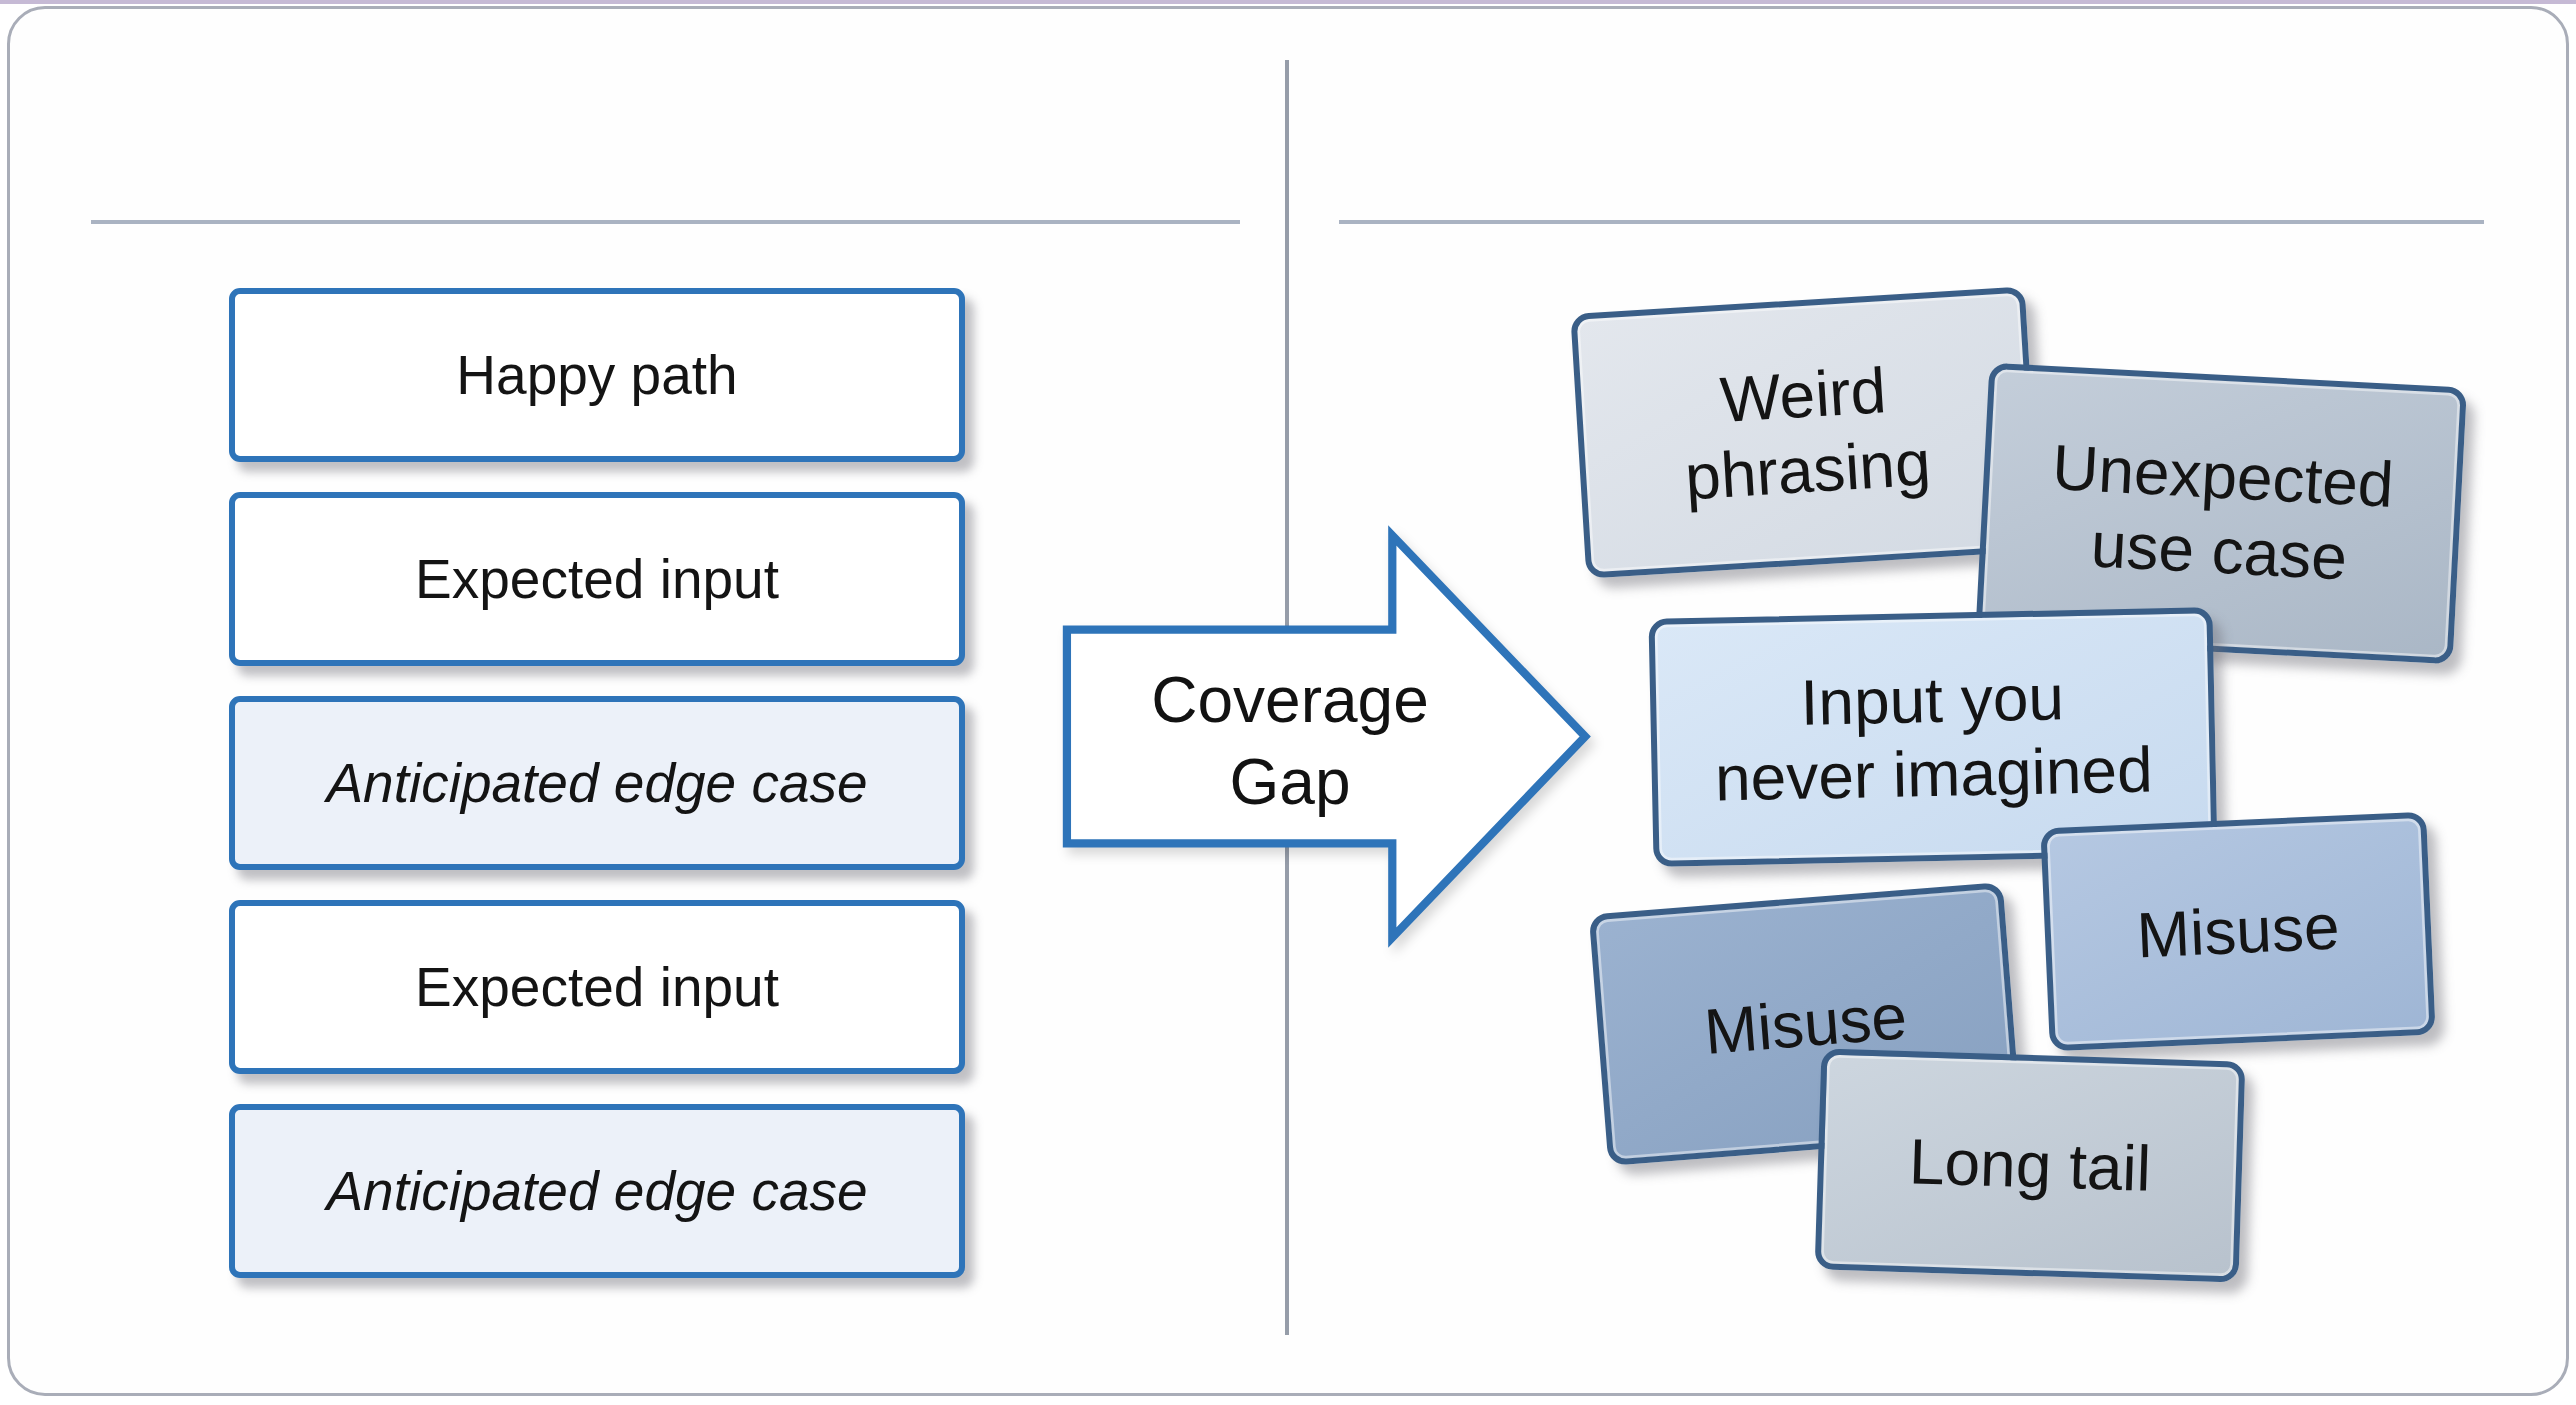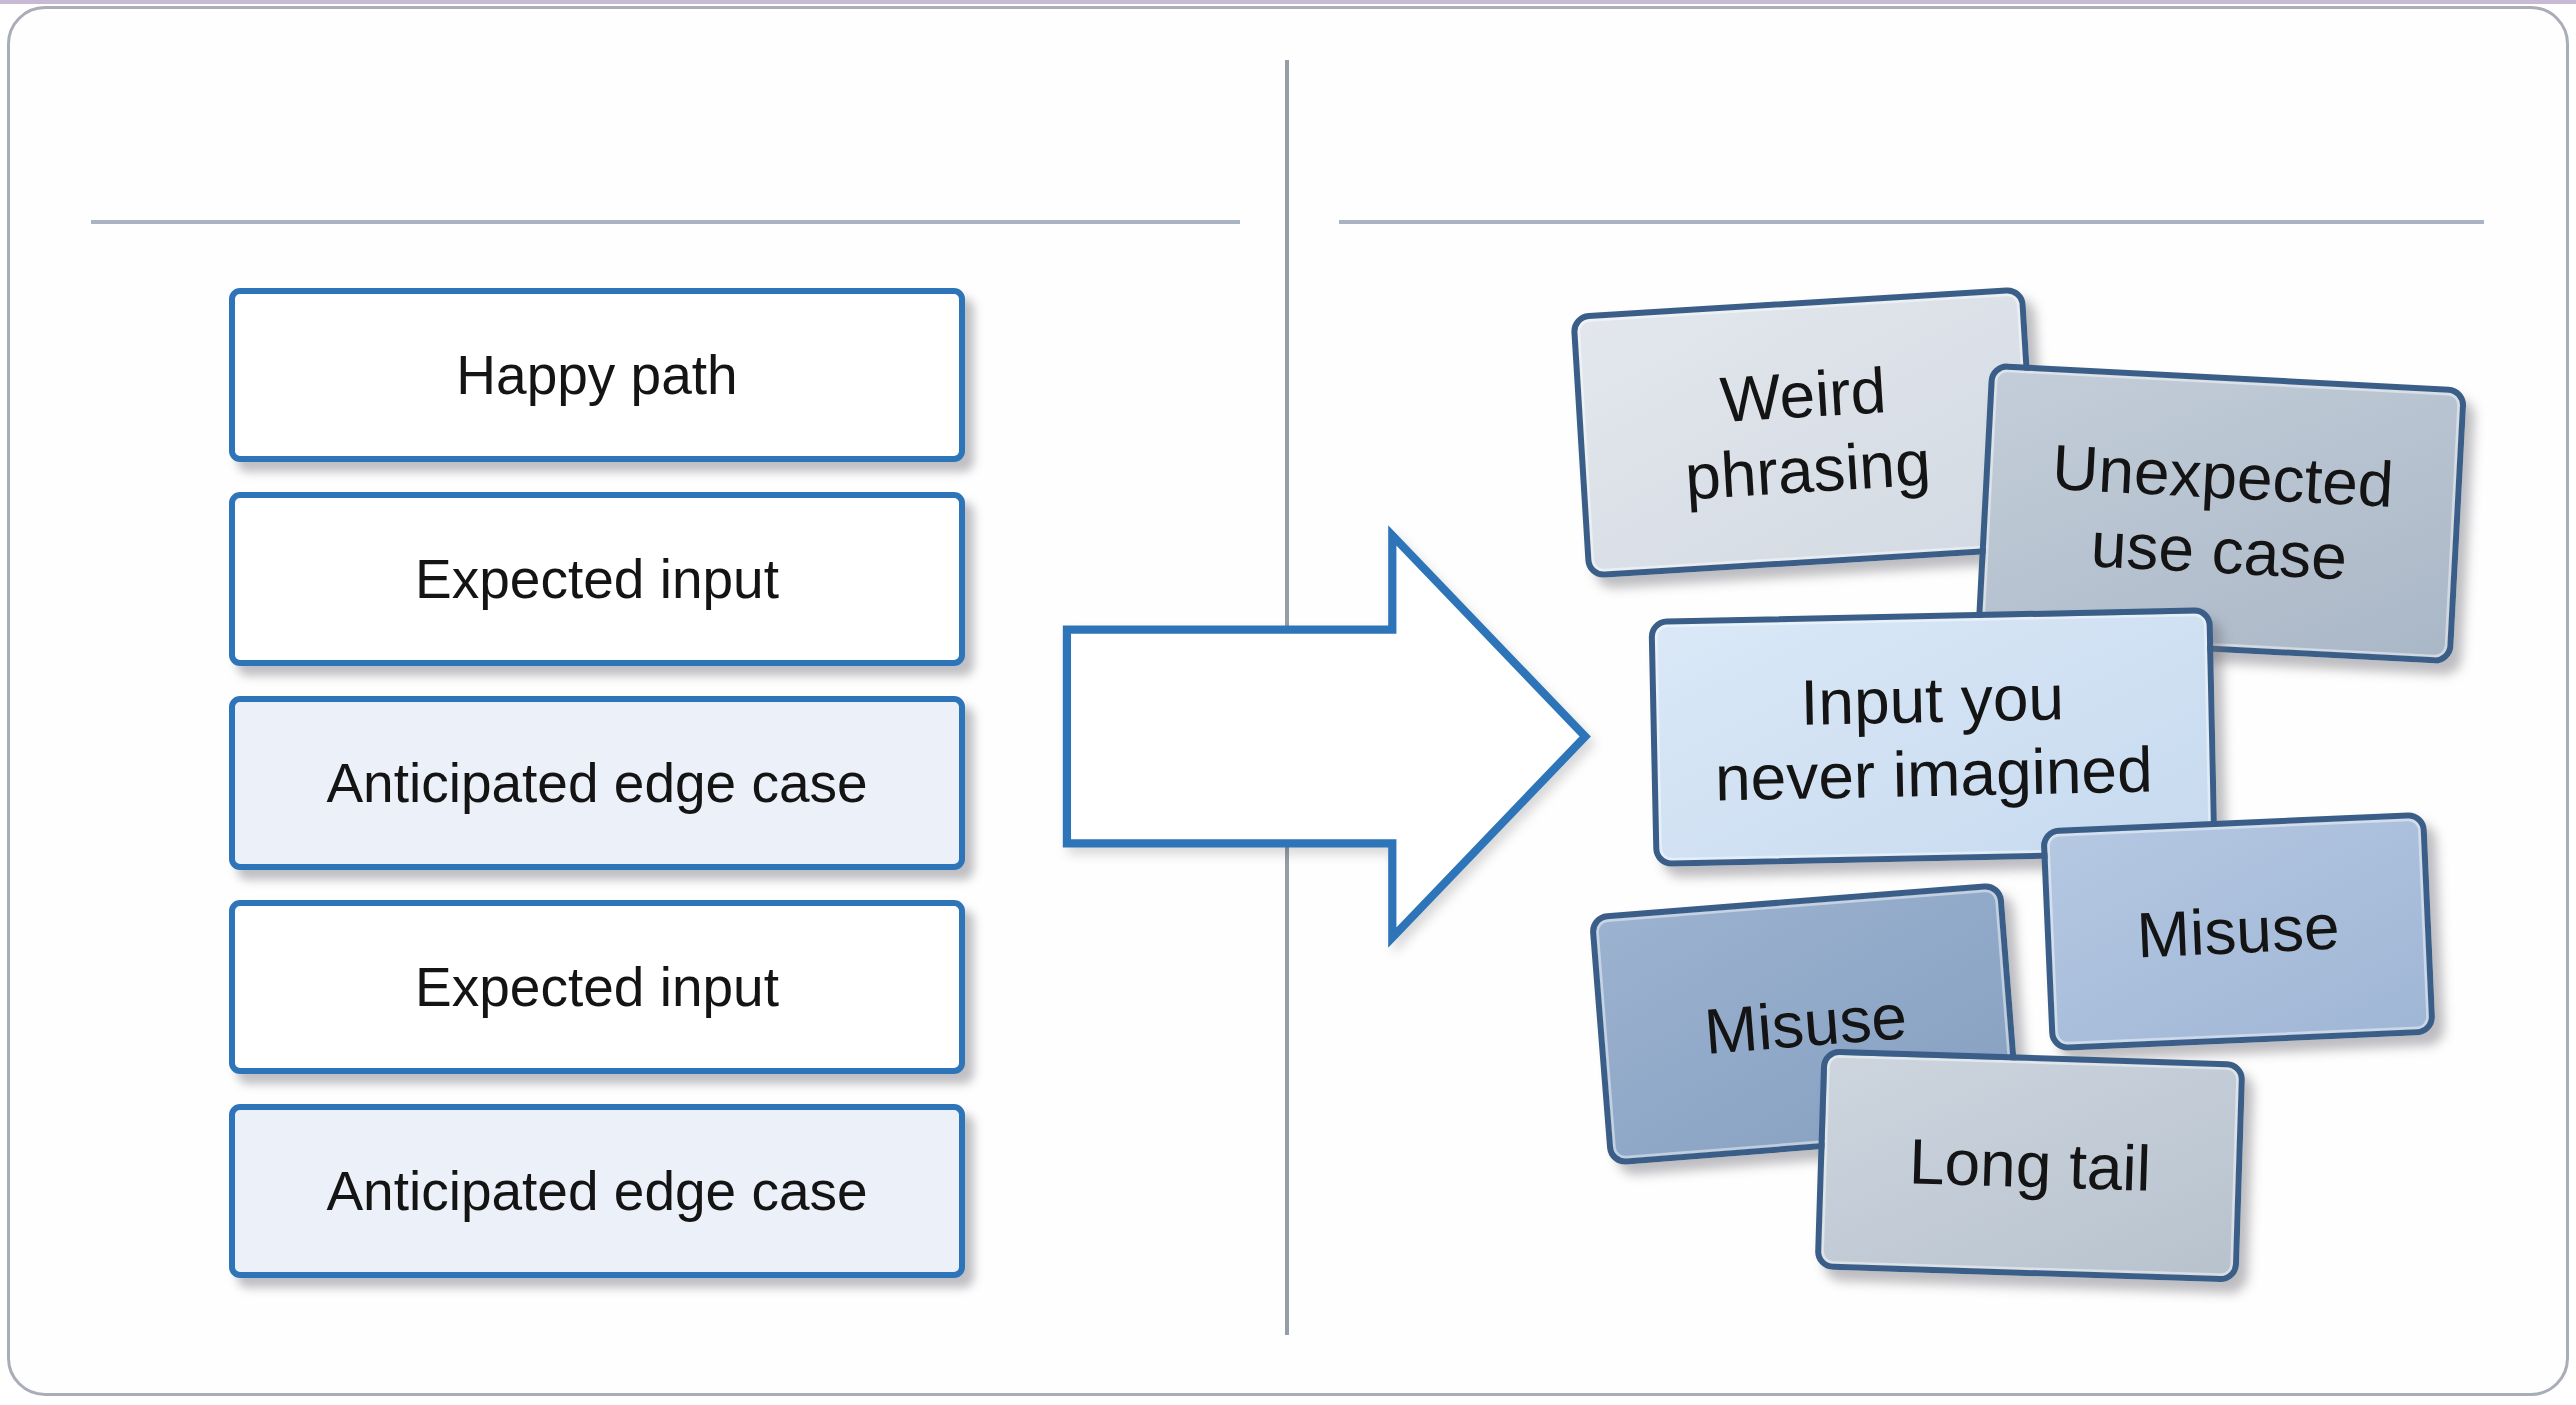--- a/index.html
+++ b/index.html
@@ -27,21 +27,21 @@
   .rule.right-rule{left:1339px;width:1145px;}
 
   
   .lbox{
     position:absolute;left:229px;width:736px;height:174px;box-sizing:border-box;
     border:6.4px solid #2e74b9;border-radius:11px;background:#ffffff;
     box-shadow:8.2px 10px 9.1px rgba(100,100,110,0.4);
     display:flex;align-items:center;justify-content:center;
     font-size:55px;color:#141414;
   }
-  .lbox.tint{background:#ecf1f9;}
+  .lbox.tint{background:#ecf1f9;font-style:italic;}
   .l1{top:288px}.l2{top:492px}.l3{top:696px}.l4{top:900px}.l5{top:1104px}
 
   
   .arrow-svg{position:absolute;left:1043px;top:508px;z-index:1;
     filter:drop-shadow(5.5px 7.3px 5.5px rgba(0,0,0,0.15));}
   .arrow-label{
     position:absolute;left:1052px;top:659px;width:476px;z-index:2;
     text-align:center;font-size:64px;line-height:82px;color:#121212;
   }
   .arrow-label span{display:block;}
@@ -92,20 +92,24 @@
   <div class="lbox l4">
     <span>Expected input</span>
   </div>
   <div class="lbox l5 tint">
     <span>Anticipated edge case</span>
   </div>
 
   <svg class="arrow-svg" width="567" height="457" viewBox="0 0 620 500">
     <polygon points="26,133 382,133 382,30 593,250 382,470 382,367 26,367" fill="#ffffff" stroke="#2e74b9" stroke-width="9" stroke-linejoin="miter"></polygon>
   </svg>
+  <div class="arrow-label">
+    <span>Coverage</span>
+    <span>Gap</span>
+  </div>
 
   <div class="rbox rb-weird">
     <span>Weird</span>
     <span>phrasing</span>
   </div>
   <div class="rbox rb-unexpected">
     <span>Unexpected</span>
     <span>use case</span>
   </div>
   <div class="rbox rb-input">

